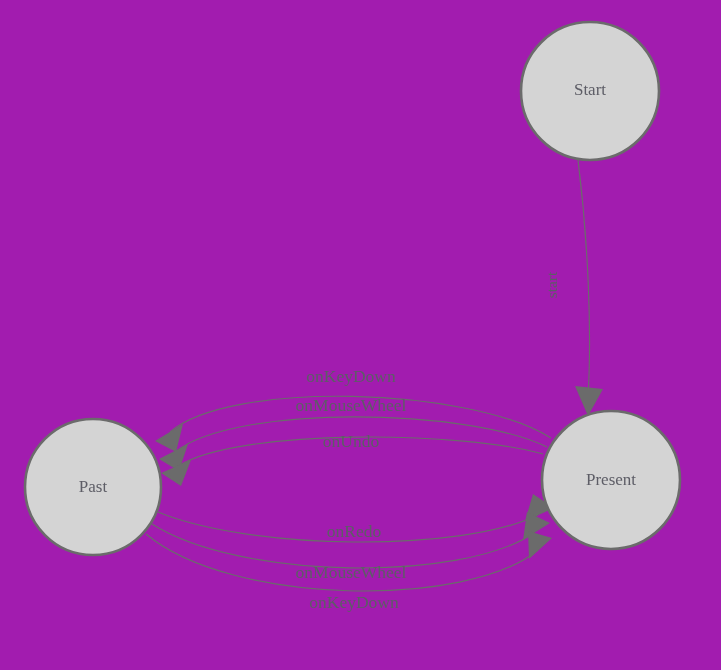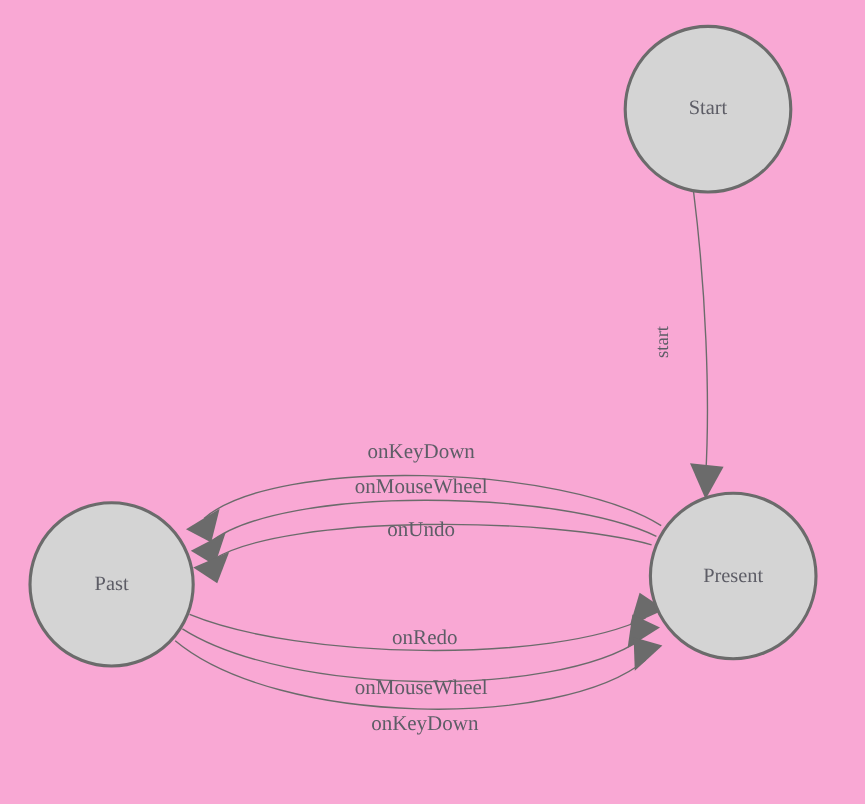--- a/index.html
+++ b/index.html
@@ -10,21 +10,21 @@
   body {
     width: 721px;
     height: 670px;
     overflow: hidden;
     font-family: "Liberation Serif", "DejaVu Serif", serif;
   }
   #diagram-root {
     position: relative;
     width: 721px;
     height: 670px;
-    background: #f9a8d4;
+    background: #a21caf;
   }
   svg.canvas {
     position: absolute;
     top: 0;
     left: 0;
     width: 721px;
     height: 670px;
     display: block;
   }
   .node-shape {

